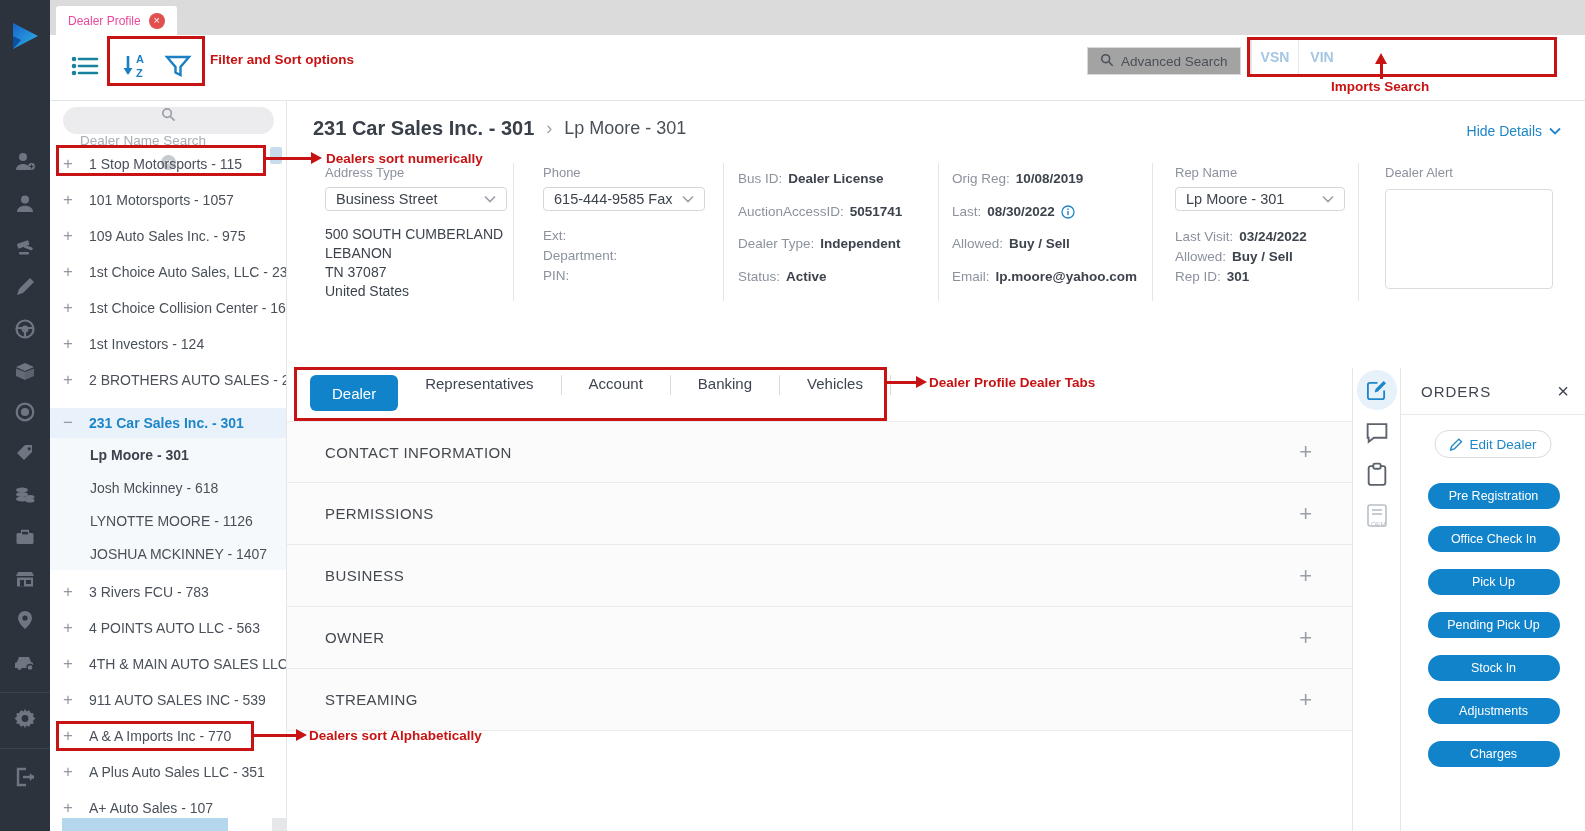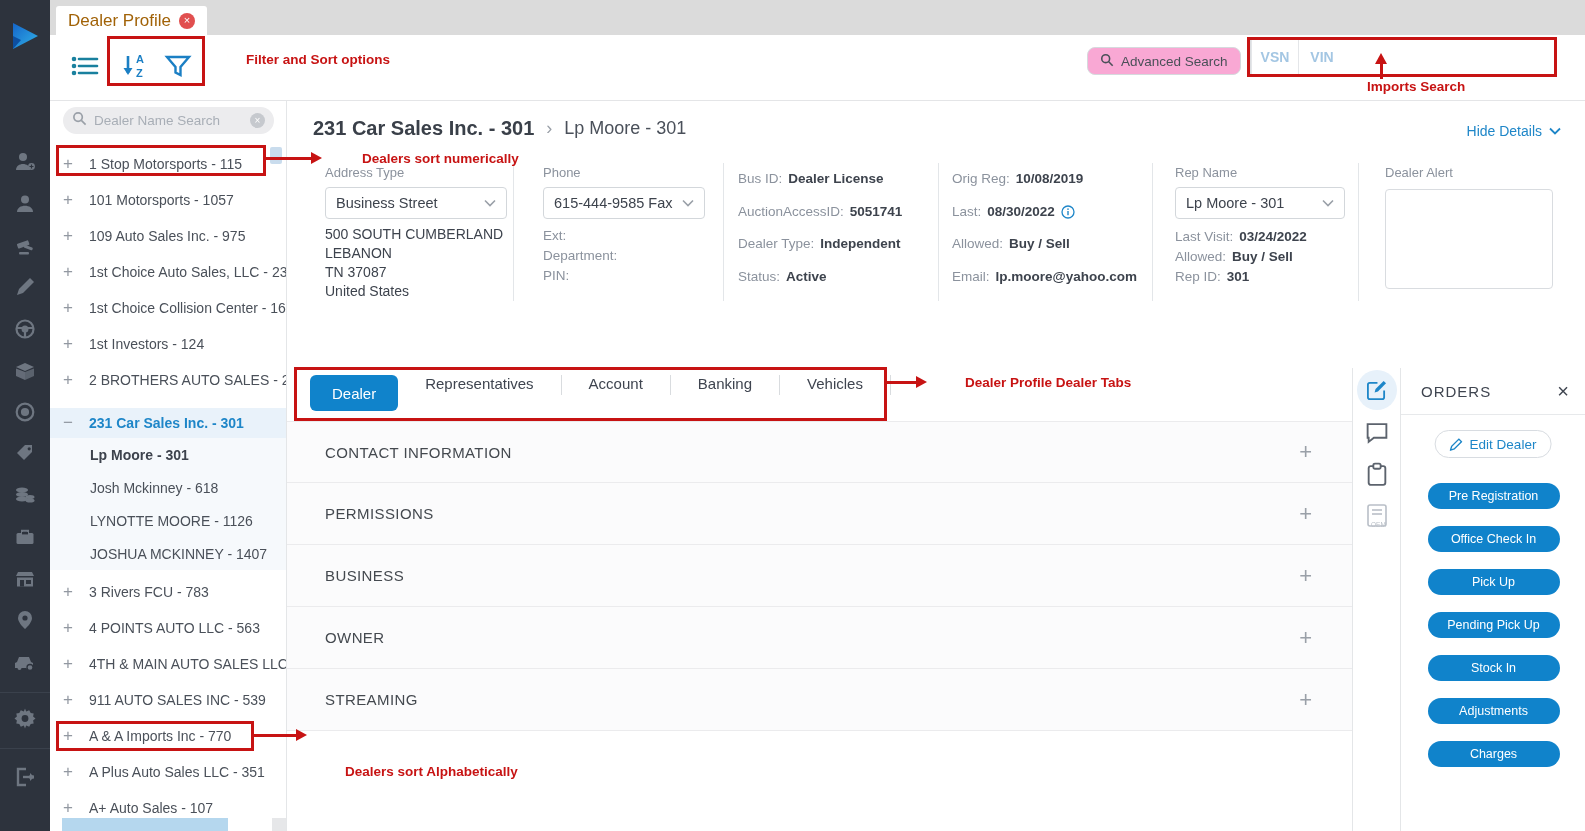--- a/index.html
+++ b/index.html
@@ -10,43 +10,43 @@
   .rail { position:absolute; left:0; top:0; width:50px; height:831px; background:#2d333d; z-index:5; }
   .rail .logo { position:absolute; left:7px; top:18px; width:36px; height:36px; }
   .rail-ic { position:absolute; left:13px; width:24px; height:24px; color:#6e7681; }
   .rail-ic svg { width:24px; height:24px; display:block; }
   .rail-div { position:absolute; left:0; width:50px; height:1px; background:#3a414c; }
 
   
   .tabbar { position:absolute; left:50px; top:0; width:1535px; height:35px; background:#dbdbdb; }
   .wintab { position:absolute; left:6px; top:6px; height:29px; background:#fff; border-radius:3px 3px 0 0;
             display:flex; align-items:center; gap:8px; padding:0 12px; }
-  .wintab-label { font-size:17px; color:#a16207; }
+  .wintab-label { font-size:12px; color:#ec4899; }
   .tab-close { width:16px; height:16px; border-radius:50%; background:#e14f4f; color:#fff; font-size:11px;
                display:flex; align-items:center; justify-content:center; line-height:1; }
 
   
   .toolbar { position:absolute; left:50px; top:35px; width:1535px; height:66px; background:#fff; border-bottom:1px solid #e4e5e7; }
   .tb-ic { position:absolute; top:15px; width:30px; height:32px; }
   .tb-ic svg { width:30px; height:32px; display:block; }
   .adv-search { position:absolute; left:1037px; top:12px; height:28px; padding:0 12px; border:1px solid #d6d9dd;
-                border-radius:8px; display:flex; align-items:center; gap:7px; color:#4a5058; font-size:13.5px; background:#f9a8d4; }
+                border-radius:0; display:flex; align-items:center; gap:7px; color:#4a5058; font-size:13.5px; background:#a3a3a3; }
   .veh-search { position:absolute; left:1200px; top:4px; width:306px; height:36px; border:1px solid #dcdee1;
                 display:flex; align-items:stretch; background:#fff; }
   .veh-input { flex:1; border:none; outline:none; font-size:14px; padding:0 12px; color:#3f4550;
                font-family:"Liberation Sans",sans-serif; }
   .veh-input::placeholder { color:#a8aeb6; }
   .veh-seg { width:47px; display:flex; align-items:center; justify-content:center; font-size:14px;
              color:#a3c6e3; border-left:1px solid #e4e6e9;font-weight:bold; }
 
   
   .dealer-panel { position:absolute; left:50px; top:101px; width:237px; height:730px; background:#fff;
                   border-right:1px solid #e4e6e8; overflow:hidden; }
   .dn-search { position:absolute; left:13px; top:6px; width:211px; height:27px; background:#ececee; border-radius:14px;
-               display:flex; align-items:center; padding:0 9px; gap:7px; }
+               display:flex; align-items:center; padding:0 9px; gap:7px;flex-direction:column; }
   .dn-input { flex:1; border:none; outline:none; background:transparent; font-size:13.5px; color:#4a5059;
               font-family:"Liberation Sans",sans-serif; min-width:0; }
   .dn-input::placeholder { color:#a8aeb6; }
   .dn-clear { width:15px; height:15px; border-radius:50%; background:#c6c9ce; color:#fff; font-size:10px;
               display:flex; align-items:center; justify-content:center; flex:none; }
   .d-list { position:absolute; left:0; top:45px; width:237px; }
   .d-item { height:36px; display:flex; align-items:center; padding-left:13px; white-space:nowrap; overflow:hidden; }
   .d-plus { width:26px; font-size:17px; color:#9298a1; flex:none; }
   .d-label { font-size:14px; color:#4a5059; }
   .d-group { background:#f6f9fc; }
@@ -63,21 +63,21 @@
   
   .content { position:absolute; left:287px; top:101px; width:1298px; height:730px; background:#fff; }
   .crumbs { position:absolute; left:26px; top:16px; display:flex; align-items:center; gap:12px; }
   .crumb-dealer { font-size:20px; font-weight:bold; color:#3a4049; }
   .crumb-sep { font-size:18px; color:#9aa0a8; }
   .crumb-rep { font-size:18px; color:#4a505a; }
   .hide-details { position:absolute; right:24px; top:22px; display:flex; align-items:center; gap:7px;
                   color:#1e86c8; font-size:14px; }
 
   .fld-label { position:absolute; font-size:13px; color:#8b929d; }
-  .select { position:absolute; height:32px; border:1px solid #d3d7db; border-radius:4px; background:#fff;
+  .select { position:absolute; height:24px; border:1px solid #d3d7db; border-radius:4px; background:#fff;
             display:flex; align-items:center; justify-content:space-between; padding:0 10px; }
   .select .sel-val { font-size:14.5px; color:#3d434d; white-space:nowrap; overflow:hidden; }
   .addr-lines { position:absolute; left:38px; top:124px; width:182px; font-size:14px; color:#3d434d;
                 line-height:19px; white-space:nowrap; overflow:hidden; }
   .kv { position:absolute; font-size:13.5px; color:#8b929d; white-space:nowrap; display:flex; gap:6px; align-items:center; }
   .kv b { color:#3d434d; font-weight:bold; font-size:13.5px; }
   .vdiv { position:absolute; top:62px; width:1px; height:138px; background:#e3e6e9; }
   .alert-box { position:absolute; left:1098px; top:88px; width:168px; height:100px; border:1px solid #d9dce0; border-radius:4px; }
 
   
@@ -106,21 +106,21 @@
   .edit-dealer { position:absolute; left:50%; transform:translateX(-50%); top:62px; height:28px; padding:0 14px;
                  border:1px solid #d8dce1; border-radius:15px; display:flex; align-items:center; gap:7px;
                  color:#1e86c8; font-size:13.5px; background:#fff; white-space:nowrap; }
   .pills { position:absolute; left:0; top:115px; width:185px; display:flex; flex-direction:column; align-items:center; gap:17px; }
   .pill { width:132px; height:26px; background:#1083cb; color:#fff; border-radius:14px; font-size:12.5px;
           display:flex; align-items:center; justify-content:center; white-space:nowrap; }
 
   
   .ann { position:absolute; z-index:50; pointer-events:none; }
   .ann-box { border:3px solid #c71313; }
-  .ann-text { color:#c71313; font-size:13.5px; font-weight:bold; white-space:nowrap;margin-left:36px; }
+  .ann-text { color:#c71313; font-size:13.5px; font-weight:bold; white-space:nowrap; }
   .arr-line { position:absolute; height:3px; background:#c71313; }
   .arr-head-r { position:absolute; width:0; height:0; border-left:11px solid #c71313; border-top:6px solid transparent; border-bottom:6px solid transparent; }
   .arr-line-v { position:absolute; width:3px; background:#c71313; }
   .arr-head-u { position:absolute; width:0; height:0; border-bottom:11px solid #c71313; border-left:6px solid transparent; border-right:6px solid transparent; }
 </style>
 </head>
 <body>
 
 <div class="app">
 
@@ -590,15 +590,15 @@
   <div class="ann ann-text" style="left:326px; top:151px">Dealers sort numerically</div>
 
   <div class="ann ann-box" style="left:294px; top:367px; width:593px; height:54px"></div>
   <div class="ann arr-line" style="left:887px; top:381px; width:31px"></div>
   <div class="ann arr-head-r" style="left:916px; top:376px"></div>
   <div class="ann ann-text" style="left:929px; top:375px">Dealer Profile Dealer Tabs</div>
 
   <div class="ann ann-box" style="left:56px; top:721px; width:198px; height:30px"></div>
   <div class="ann arr-line" style="left:254px; top:734px; width:43px"></div>
   <div class="ann arr-head-r" style="left:296px; top:729px"></div>
-  <div class="ann ann-text" style="left:309px; top:764px">Dealers sort Alphabetically</div>
+  <div class="ann ann-text" style="left:309px; top:728px">Dealers sort Alphabetically</div>
 
 </div>
 
 </body></html>

